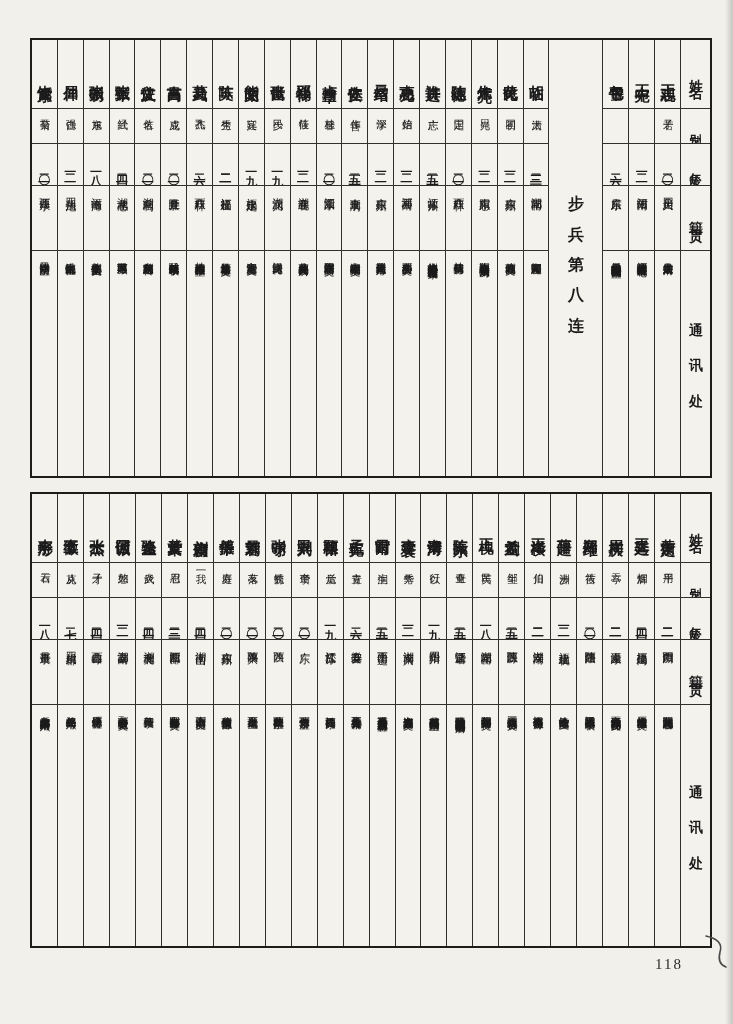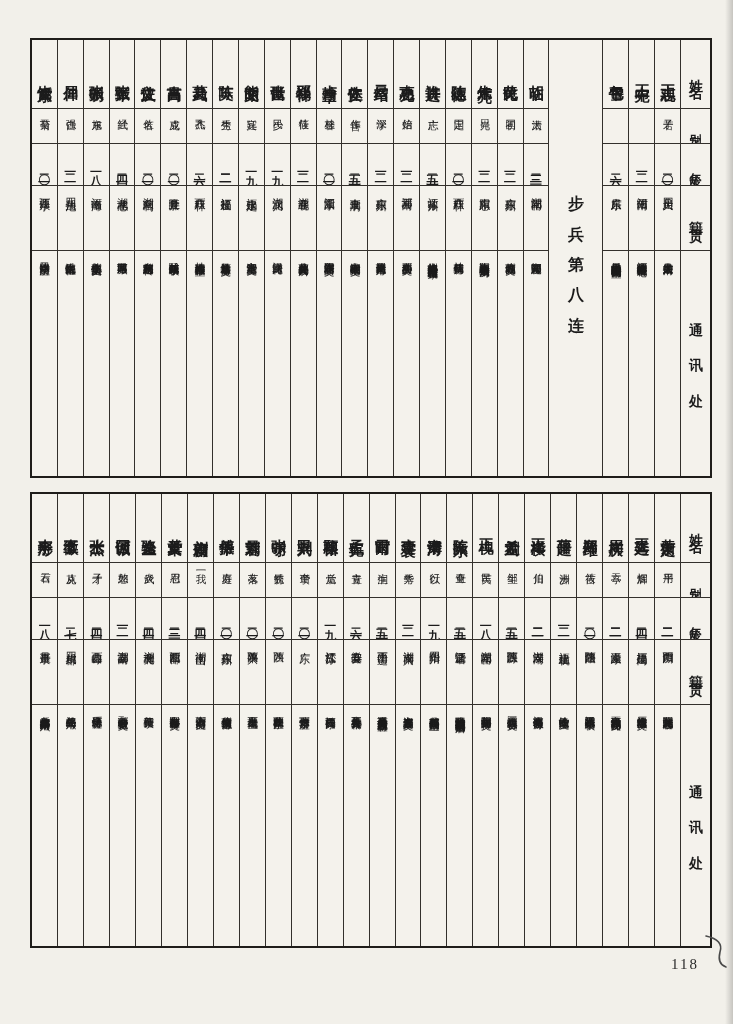--- a/index.html
+++ b/index.html
@@ -52,21 +52,21 @@
   .addr-text{font-size:10.5px;line-height:1.12;letter-spacing:0.3px;max-height:100%;}
   .hdr-cell{align-items:center;}
   .hdr-text{font-size:14px;font-weight:700;letter-spacing:0.45em;line-height:1;}
   .hdr-addr-text{letter-spacing:2.6em;}
   .section-text{
     writing-mode:vertical-rl;text-orientation:upright;
     font-size:16px;font-weight:600;letter-spacing:1.9em;line-height:1;
   }
   .page-number{
     position:absolute;left:655px;top:956px;width:60px;
-    font-size:15px;letter-spacing:2px;color:#2a2a2a;text-align:center;
+    font-size:15px;letter-spacing:2px;color:#2a2a2a;text-align:left;
   }
   .pen-mark{position:absolute;left:704px;top:934px;width:26px;height:36px;}
 </style>
 </head>
 <body>
 
 <div class="grid-table t-top" id="table-0">
     <div class="col header-col">
     <div class="cell c-name hdr-cell">
       <span class="vtext hdr-text">姓名</span>

